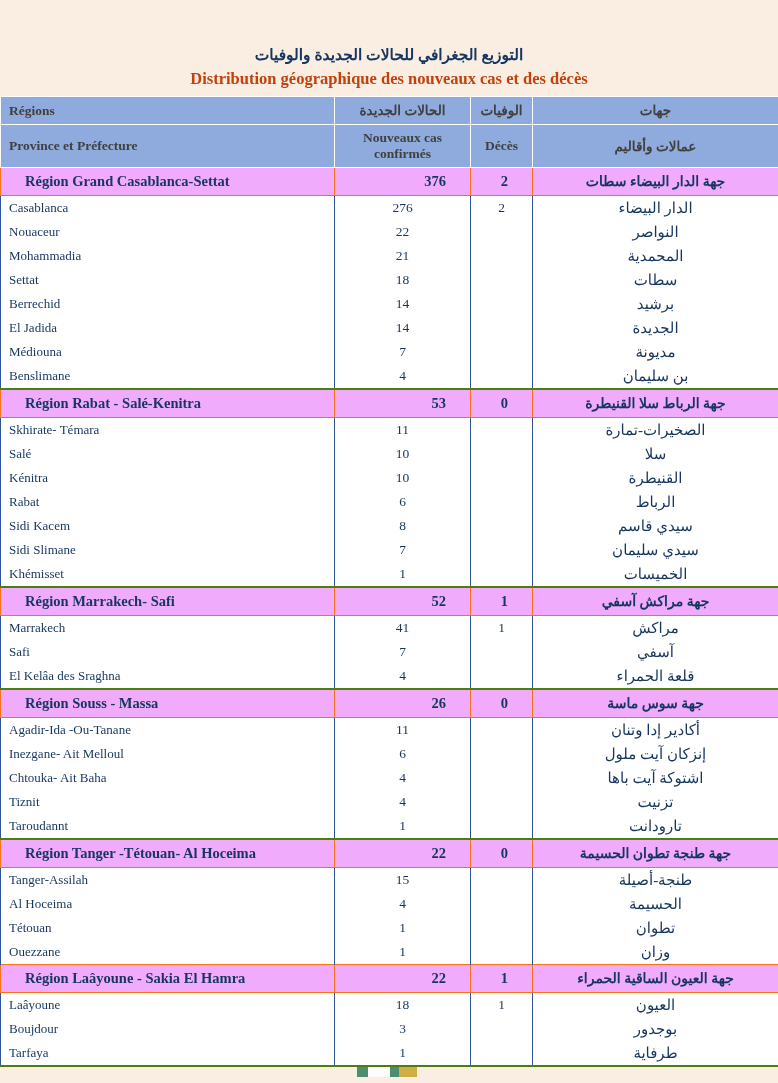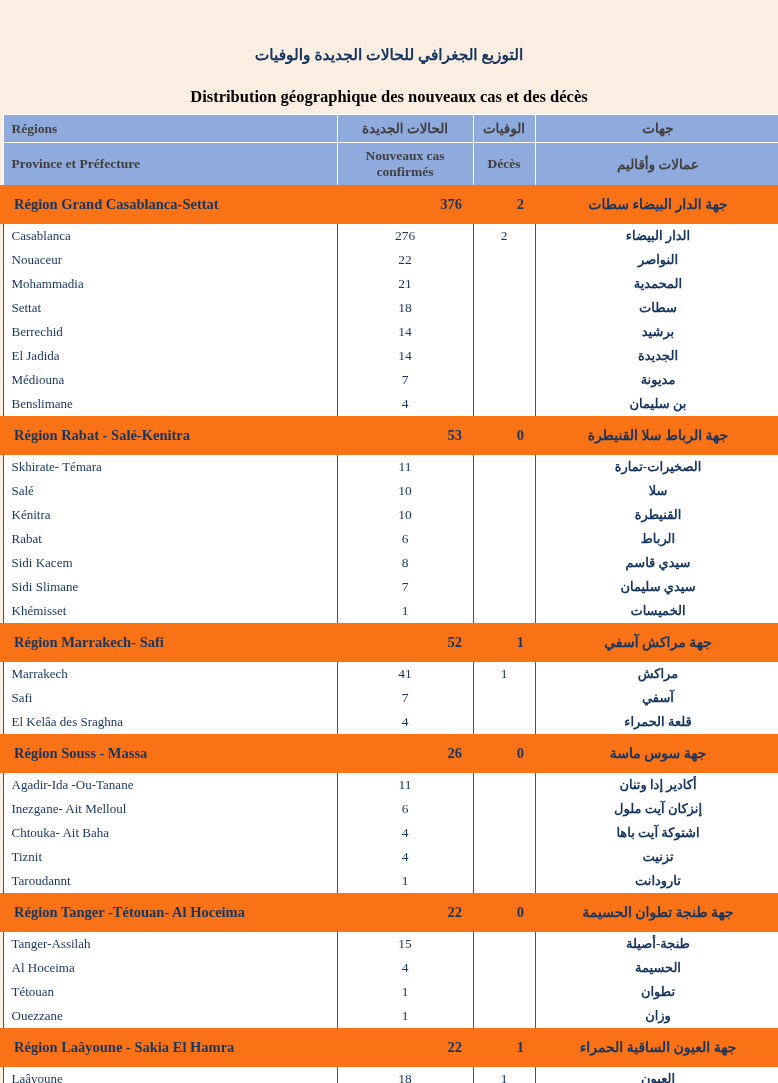--- a/index.html
+++ b/index.html
@@ -28,23 +28,23 @@
     font-weight: bold;
     color: #16355f;
     direction: rtl;
     line-height: 1.35;
     margin-top: 36px;
   }
   .title-fr {
     font-family: "Liberation Serif", serif;
     font-size: 16.5px;
     font-weight: bold;
-    color: #000000;
+    color: #c2410c;
     line-height: 1.35;
-    margin-top: 20px;
+    margin-top: 2px;
   }
   table.geo {
     width: 778px;
     border-collapse: collapse;
     table-layout: fixed;
     font-size: 13.5px;
   }
   table.geo col.c-fr { width: 334px; }
   table.geo col.c-cases { width: 136px; }
   table.geo col.c-deaths { width: 62px; }
@@ -58,24 +58,24 @@
     padding: 4px 8px;
     vertical-align: middle;
   }
   .hdr1 td { height: 19px; }
   .hdr2 td { height: 34px; }
   .hdr-fr { text-align: left; }
   .hdr-num { text-align: center; }
   .hdr-ar { text-align: center; direction: rtl; }
 
   tr.region td {
-    background: #f97316;
+    background: #f0abfc;
     font-weight: bold;
-    border: 6px solid #f97316;
-    padding: 3px 8px;
+    border: 1px solid #f97316;
+    padding: 3px 24px;
     height: 21px;
     vertical-align: middle;
     color: #16355f;
   }
   tr.region td.fr { text-align: left; font-size: 14.5px; }
   tr.region td.num { text-align: right; font-size: 14.5px; }
   tr.region td.ar { text-align: center; direction: rtl; font-size: 14px; }
 
   tr.prov td {
     background: #ffffff;
@@ -83,23 +83,23 @@
     border-right: 1px solid #2e5597;
     border-top: none;
     border-bottom: none;
     padding: 2px 8px;
     height: 20px;
     vertical-align: middle;
     color: #16355f;
   }
   tr.prov td.fr { text-align: left; font-size: 13px; }
   tr.prov td.num { text-align: center; font-size: 13.5px; }
-  tr.prov td.ar { text-align: center; direction: rtl; font-size: 13px; font-weight: bold; }
+  tr.prov td.ar { text-align: center; direction: rtl; font-size: 15px; }
   tr.prov.last td {
-    border-bottom: 4px solid #4d7c0f;
+    border-bottom: 2px solid #4d7c0f;
     margin-left: 28px;
   }
 
   .footer-strip {
     height: 10px;
     width: 778px;
     background: #faeee3;
     position: relative;
   }
   .footer-mark {

